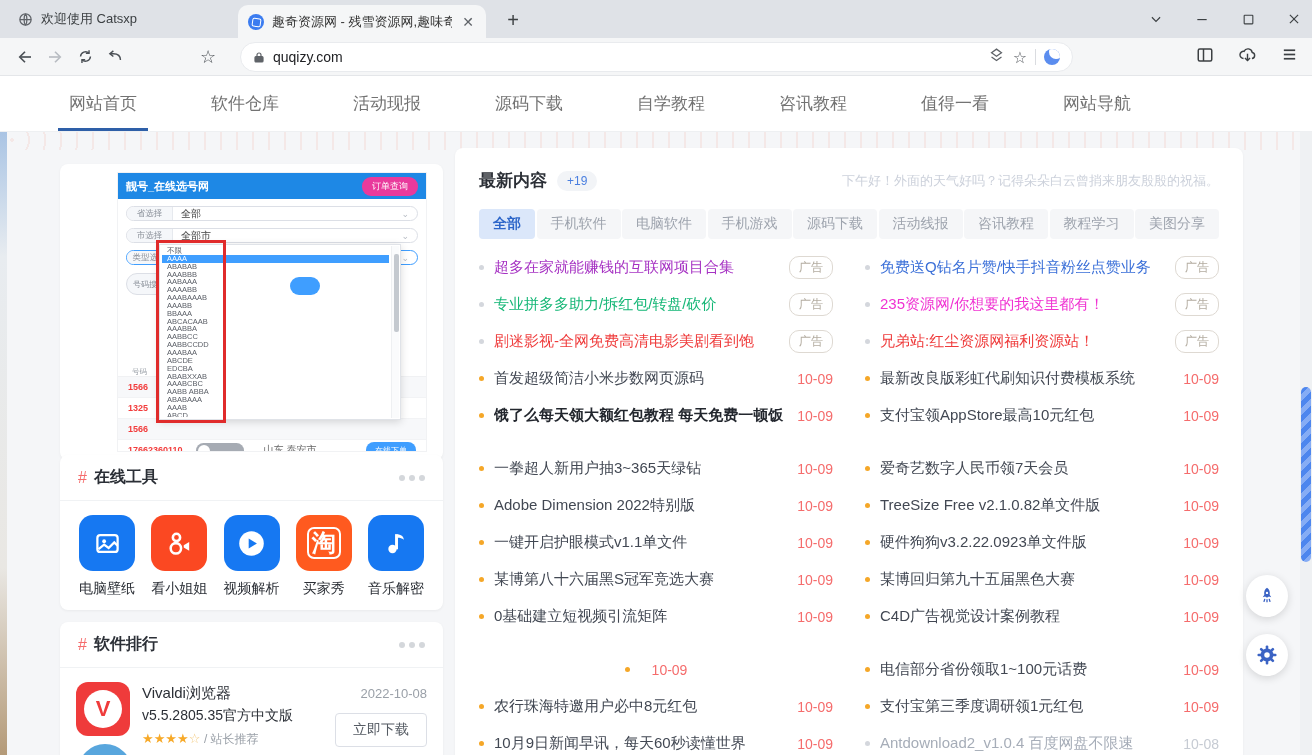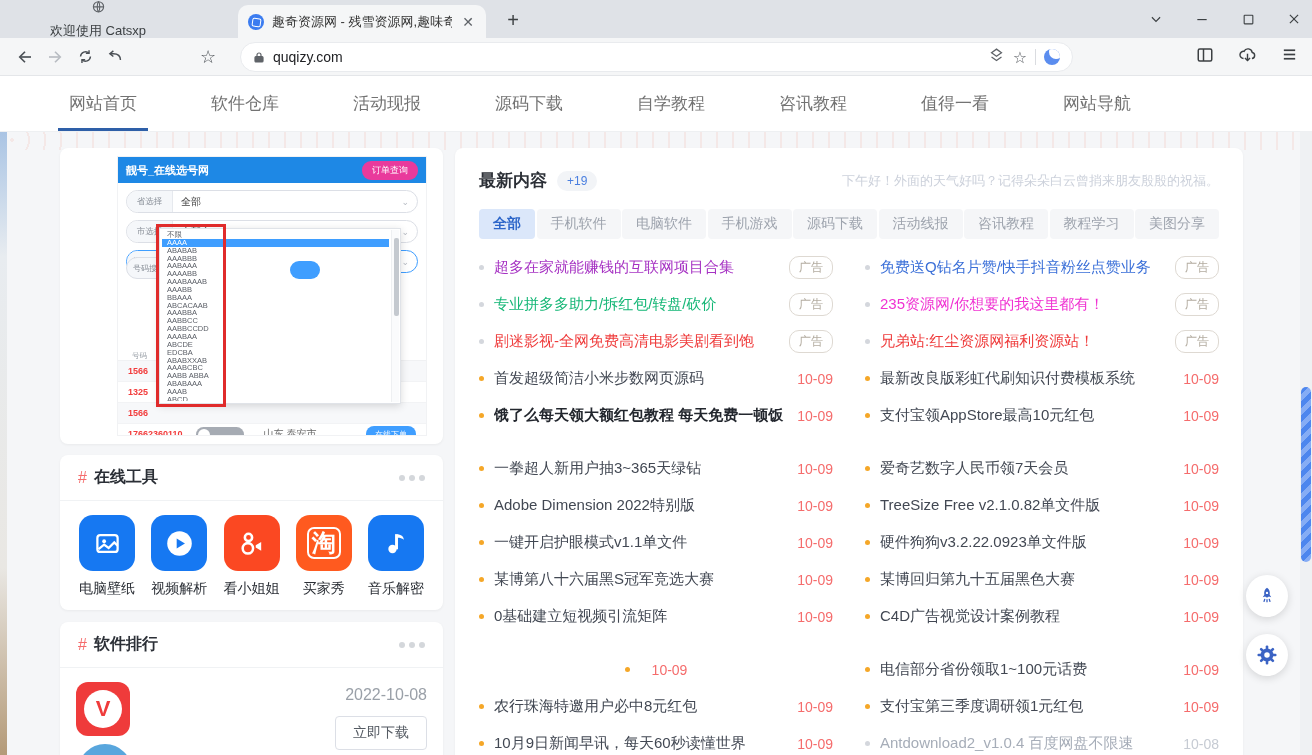--- a/index.html
+++ b/index.html
@@ -2,21 +2,21 @@
 <html><head>
 <meta charset="utf-8">
 <style>
   html,body{margin:0;padding:0;width:1312px;height:755px;overflow:hidden;
     font-family:"Liberation Sans","DejaVu Sans",sans-serif;background:#fff;position:relative;}
   *{box-sizing:border-box;}
 
   
   .tabstrip{position:absolute;top:0;left:0;right:0;height:38px;background:#dfe2e7;}
   .tab-inactive{position:absolute;left:8px;top:0;height:38px;width:180px;display:flex;align-items:center;gap:8px;
-    padding:0 10px;font-size:13px;color:#3c4043;flex-direction:column;}
+    padding:0 10px;font-size:13px;color:#3c4043;}
   .tab-inactive .t-title{white-space:nowrap;overflow:hidden;text-overflow:ellipsis;}
   .tab-active{position:absolute;left:238px;top:5px;width:248px;height:33px;background:#f5f6f7;
     border-radius:10px 10px 0 0;display:flex;align-items:center;gap:8px;padding:0 10px;font-size:13px;color:#333;}
   .tab-active .t-title{flex:1;white-space:nowrap;overflow:hidden;}
   .tab-close{color:#5f6368;font-size:14px;cursor:pointer;padding:0 2px;}
   .favicon{width:16px;height:16px;border-radius:50%;background:#3b7cf0;position:relative;flex:none;}
   .favicon::after{content:"";position:absolute;left:4px;top:4px;width:7px;height:7px;border:1.4px solid #fff;border-radius:2px;transform:rotate(8deg);}
   .newtab{position:absolute;left:500px;top:7px;width:26px;height:26px;display:flex;align-items:center;justify-content:center;
     font-size:20px;color:#3c4043;cursor:pointer;}
   .winctl{position:absolute;right:10px;top:0;height:38px;display:flex;align-items:center;gap:30px;}
@@ -45,31 +45,31 @@
   .nav-item.active::after{content:"";position:absolute;left:26px;right:26px;bottom:0;height:3px;background:#2e5fa8;}
 
   
   .page{position:absolute;top:132px;left:0;right:0;bottom:0;background:#f5f6f8;overflow:hidden;}
   .page::before{content:"";position:absolute;top:0;left:0;right:0;height:18px;
     background:repeating-radial-gradient(circle at 12px 8px,#f3dad6 0 2px,rgba(0,0,0,0) 2px 16px);opacity:.5;}
   .edge-strip{position:absolute;left:0;top:0;width:7px;bottom:0;
     background:linear-gradient(180deg,#a9c4e4 0%,#e8ecf0 20%,#e9e7e3 70%,#b49a78 100%);}
 
   .card{position:absolute;background:#fff;border-radius:8px;box-shadow:0 1px 3px rgba(0,0,0,.05);}
-  .banner-card{left:60px;top:16px;width:383px;height:296px;}
+  .banner-card{left:60px;top:32px;width:383px;height:296px;}
   .tools-card{left:60px;top:323px;width:383px;height:155px;}
   .rank-card{left:60px;top:490px;width:383px;height:240px;overflow:hidden;}
   .main-card{left:455px;top:16px;width:788px;height:640px;overflow:hidden;}
 
   
   .shot{position:absolute;left:57px;top:8px;width:310px;height:280px;background:#fff;overflow:hidden;border:1px solid #f1f2f4;}
   .shot-header{height:26px;background:#1e88e5;display:flex;align-items:center;padding:0 8px;}
   .shot-title{color:#fff;font-size:11px;font-weight:bold;}
   .order-pill{margin-left:auto;background:#e93a9c;color:#fff;font-size:9px;padding:3px 10px;border-radius:9px;cursor:pointer;}
-  .sel-row{margin:7px 8px 0;height:23px;border:1px solid #dcdfe6;border-radius:12px;display:flex;align-items:center;overflow:hidden;}
+  .sel-row{margin:7px 8px 0;height:15px;border:1px solid #dcdfe6;border-radius:12px;display:flex;align-items:center;overflow:hidden;}
   .sel-row.focused{border-color:#3f9eff;}
   .sel-label{width:46px;height:100%;background:#f5f7fa;border-right:1px solid #e6e9ee;display:flex;align-items:center;
     justify-content:center;font-size:8.5px;color:#8a9099;flex:none;}
   .sel-value{font-size:10px;color:#444;padding-left:8px;}
   .sel-caret{margin-left:auto;margin-right:8px;color:#b7bcc4;font-size:9px;}
   .search-pill{position:absolute;left:8px;top:100px;width:46px;height:22px;border:1px solid #dcdfe6;border-radius:11px;
     background:#f5f7fa;display:flex;align-items:center;justify-content:center;font-size:8px;color:#8a9099;z-index:1;}
   .blue-dot{position:absolute;left:172px;top:104px;width:30px;height:18px;border-radius:9px;background:#3f9eff;z-index:6;}
   .dd{position:absolute;left:41px;top:71px;width:242px;height:176px;background:#fff;border:1px solid #e0e3e8;
     box-shadow:0 2px 8px rgba(0,0,0,.15);z-index:5;}
@@ -108,21 +108,21 @@
   .viv-icon{width:54px;height:54px;border-radius:12px;background:#ef3b3b;display:flex;align-items:center;justify-content:center;flex:none;}
   .viv-inner{width:38px;height:38px;border-radius:50%;background:#fff;display:flex;align-items:center;justify-content:center;
     font-size:22px;font-weight:bold;color:#ef3b3b;}
   .app-name{font-size:15px;color:#2b2f36;margin-top:2px;}
   .app-ver{font-size:14px;color:#2b2f36;margin-top:4px;}
   .app-stars{margin-top:6px;font-size:13px;}
   .stars{color:#f7a928;}
   .star-empty{color:#f3c97e;}
   .app-note{font-size:12px;color:#9aa0a8;}
   .app-side{margin-left:auto;text-align:right;}
-  .app-date{font-size:16px;color:#9aa0a8;margin-top:4px;}
+  .app-date{font-size:13px;color:#9aa0a8;margin-top:4px;}
   .dl-btn{display:inline-block;margin-top:12px;padding:7px 17px;border:1px solid #dcdfe6;border-radius:4px;
     font-size:14px;color:#555b63;cursor:pointer;background:#fff;}
   .next-peek{position:absolute;left:18px;top:122px;width:54px;height:54px;border-radius:50%;background:#58a6dd;}
 
   
   .main-head{display:flex;align-items:center;padding:21px 24px 0;}
   .main-title{font-size:17px;font-weight:bold;color:#2b2f36;}
   .badge{margin-left:10px;background:#f2f4f7;color:#4a7fe0;font-size:12px;padding:3px 10px;border-radius:11px;}
   .greeting{margin-left:auto;font-size:13px;color:#ccd1db;}
   .cat-tabs{display:flex;justify-content:space-between;padding:17px 24px 0;}
@@ -366,37 +366,37 @@
           <div class="tool-icon" style="background: rgb(22, 120, 242);">
             <svg viewBox="0 0 24 24" width="27" height="27">
               <rect x="3" y="4.5" width="18" height="15" rx="2.5" fill="none" stroke="#fff" stroke-width="2"></rect>
               <circle cx="9" cy="10" r="1.7" fill="#fff"></circle>
               <path d="M4 17l5-4 4 3 5-5 3 3" fill="none" stroke="#fff" stroke-width="2"></path>
             </svg>
           </div>
           <div class="tool-label">电脑壁纸</div>
         </div>
         <div class="tool">
-          <div class="tool-icon" style="background: rgb(22, 120, 242);">
-            <svg viewBox="0 0 24 24" width="31" height="31">
-              <circle cx="12" cy="12" r="9.5" fill="#fff"></circle>
-              <path d="M9.8 8.2v7.6l6.4-3.8z" fill="#1678f2"></path>
-            </svg>
-          </div>
-          <div class="tool-label">视频解析</div>
-        </div>
-        <div class="tool">
           <div class="tool-icon" style="background: rgb(251, 72, 34);">
             <svg viewBox="0 0 24 24" width="29" height="29" fill="none" stroke="#fff" stroke-width="2.1">
               <circle cx="9.5" cy="7" r="3"></circle>
               <circle cx="9" cy="16" r="4.3"></circle>
               <path d="M15.5 13.4l4.5-2.6v7.2l-4.5-2.6z" fill="#fff" stroke="none"></path>
             </svg>
           </div>
           <div class="tool-label">看小姐姐</div>
+        </div>
+        <div class="tool">
+          <div class="tool-icon" style="background: rgb(22, 120, 242);">
+            <svg viewBox="0 0 24 24" width="31" height="31">
+              <circle cx="12" cy="12" r="9.5" fill="#fff"></circle>
+              <path d="M9.8 8.2v7.6l6.4-3.8z" fill="#1678f2"></path>
+            </svg>
+          </div>
+          <div class="tool-label">视频解析</div>
         </div>
         <div class="tool">
           <div class="tool-icon" style="background: rgb(255, 90, 31);">
             <span class="tb-char">淘</span>
           </div>
           <div class="tool-label">买家秀</div>
         </div>
         <div class="tool">
           <div class="tool-icon" style="background: rgb(22, 120, 242);">
             <svg viewBox="0 0 24 24" width="28" height="28" fill="#fff">
@@ -417,20 +417,28 @@
       <span class="dots">
           <i></i>
           <i></i>
           <i></i>
         </span>
     </div>
     <div class="app-row">
       <div class="viv-icon">
           <div class="viv-inner">V</div>
         </div>
+      <div>
+        <div class="app-name">Vivaldi浏览器</div>
+        <div class="app-ver">v5.5.2805.35官方中文版</div>
+        <div class="app-stars">
+          <span class="stars">★★★★</span><span class="star-empty">☆</span>
+          <span class="app-note">/ 站长推荐</span>
+        </div>
+      </div>
       <div class="app-side">
         <div class="app-date">2022-10-08</div>
         <span class="dl-btn">立即下载</span>
       </div>
     </div>
     <div class="next-peek"></div>
   </div>
 
   <div class="card main-card">
     <div class="main-head">

